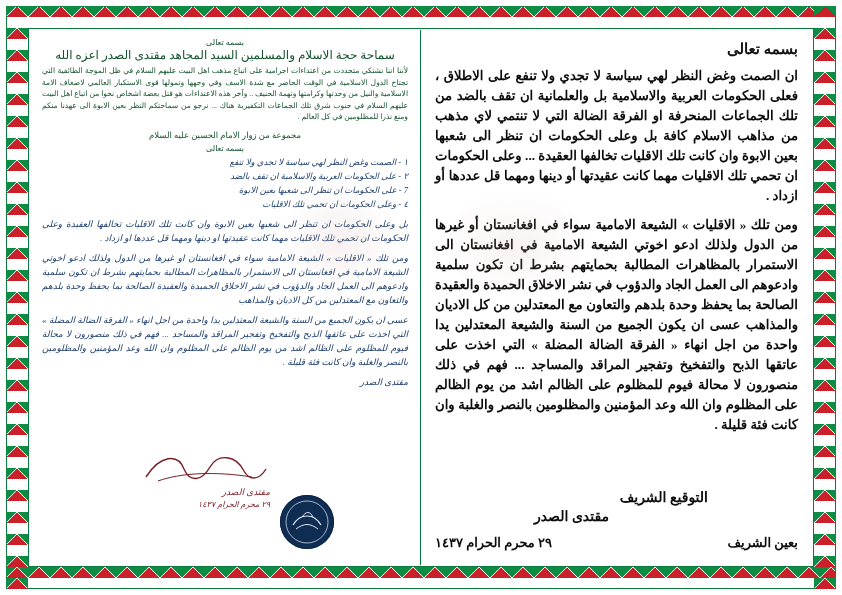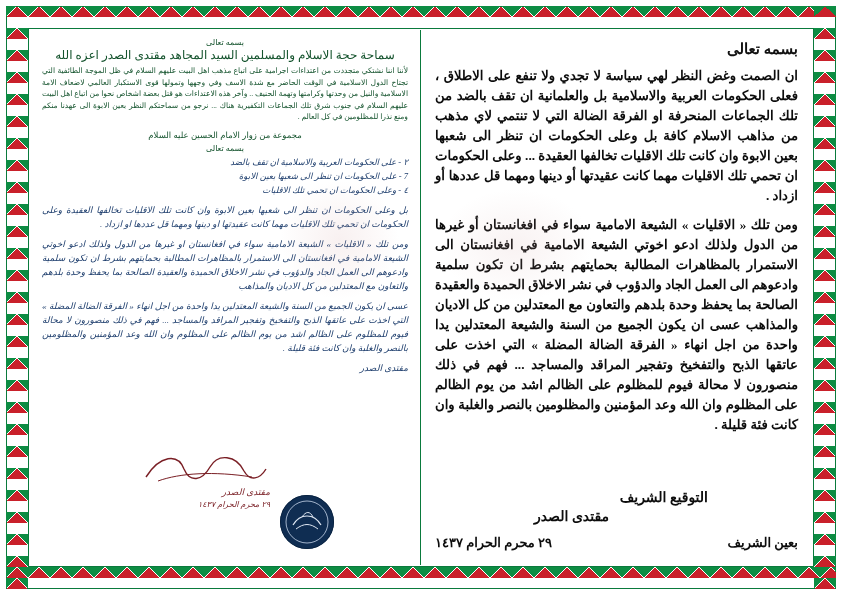--- a/index.html
+++ b/index.html
@@ -181,21 +181,21 @@
     font-family: "Liberation Serif", serif;
     font-size: 7.6px;
     line-height: 11.5px;
     color: #14532d;
     margin: 0 0 7px 0;
   }
 
   .hw-title {
     text-align: center;
     direction: rtl;
-    font-family: Liberation Sans, sans-serif;
+    font-family: Liberation Serif, serif;
     font-size: 8.5px;
     color: #14532d;
     margin: 6px 0 4px 0;
   }
 
   
   .ink {
     direction: rtl;
     font-family: "Liberation Serif", serif;
     font-style: italic;
@@ -331,20 +331,21 @@
         <div class="l1">سماحة حجة الاسلام والمسلمين السيد المجاهد مقتدى الصدر اعزه الله</div>
       </div>
 
       <p class="hw-para">لأننا اننا نشتكي متجددت من اعتداءات اجرامية على اتباع مذهب اهل البيت عليهم السلام في ظل الموجة الطائفية التي تجتاح الدول الاسلامية في الوقت الحاضر مع شدة الاسف وفي وجهها وتمولها قوى الاستكبار العالمي لاضعاف الامة الاسلامية والنيل من وحدتها وكرامتها وتهمة الحنيف .. وآخر هذه الاعتداءات هو قتل بعضة اشخاص نحوا من اتباع اهل البيت عليهم السلام في جنوب شرق تلك الجماعات التكفيرية هناك ... نرجو من سماحتكم النظر بعين الابوة الى عهدنا منكم ومنع نذرا للمظلومين في كل العالم .</p>
 
       <div class="hw-title">مجموعة من زوار الامام الحسين عليه السلام</div>
 
       <div class="hw-basmala">بسمه تعالى</div>
 
       <ul class="ink-list">
+        <li>١ - الصمت وغض النظر لهي سياسة لا تجدي ولا تنفع</li>
         <li>٢ - على الحكومات العربية والاسلامية ان تقف بالضد</li>
         <li>7 - على الحكومات ان تنظر الى شعبها بعين الابوة</li>
         <li>٤ - وعلى الحكومات ان تحمي تلك الاقليات</li>
       </ul>
 
       <div class="ink">
         <p class="small">بل وعلى الحكومات ان تنظر الى شعبها بعين الابوة وان كانت تلك الاقليات تخالفها العقيدة وعلى الحكومات ان تحمي تلك الاقليات مهما كانت عقيدتها او دينها ومهما قل عددها او ازداد .</p>
         <p>ومن تلك « الاقليات » الشيعة الامامية سواء في افغانستان او غيرها من الدول ولذلك ادعو اخوتي الشيعة الامامية في افغانستان الى الاستمرار بالمظاهرات المطالبة بحمايتهم بشرط ان تكون سلمية وادعوهم الى العمل الجاد والدؤوب في نشر الاخلاق الحميدة والعقيدة الصالحة بما يحفظ وحدة بلدهم والتعاون مع المعتدلين من كل الاديان والمذاهب</p>
         <p class="small">عسى ان يكون الجميع من السنة والشيعة المعتدلين يدا واحدة من اجل انهاء « الفرقة الضالة المضلة » التي اخذت على عاتقها الذبح والتفخيخ وتفجير المراقد والمساجد ... فهم في ذلك منصورون لا محالة فيوم للمظلوم على الظالم اشد من يوم الظالم على المظلوم وان الله وعد المؤمنين والمظلومين بالنصر والغلبة وان كانت فئة قليلة .</p>
         <p>مقتدى الصدر</p>

